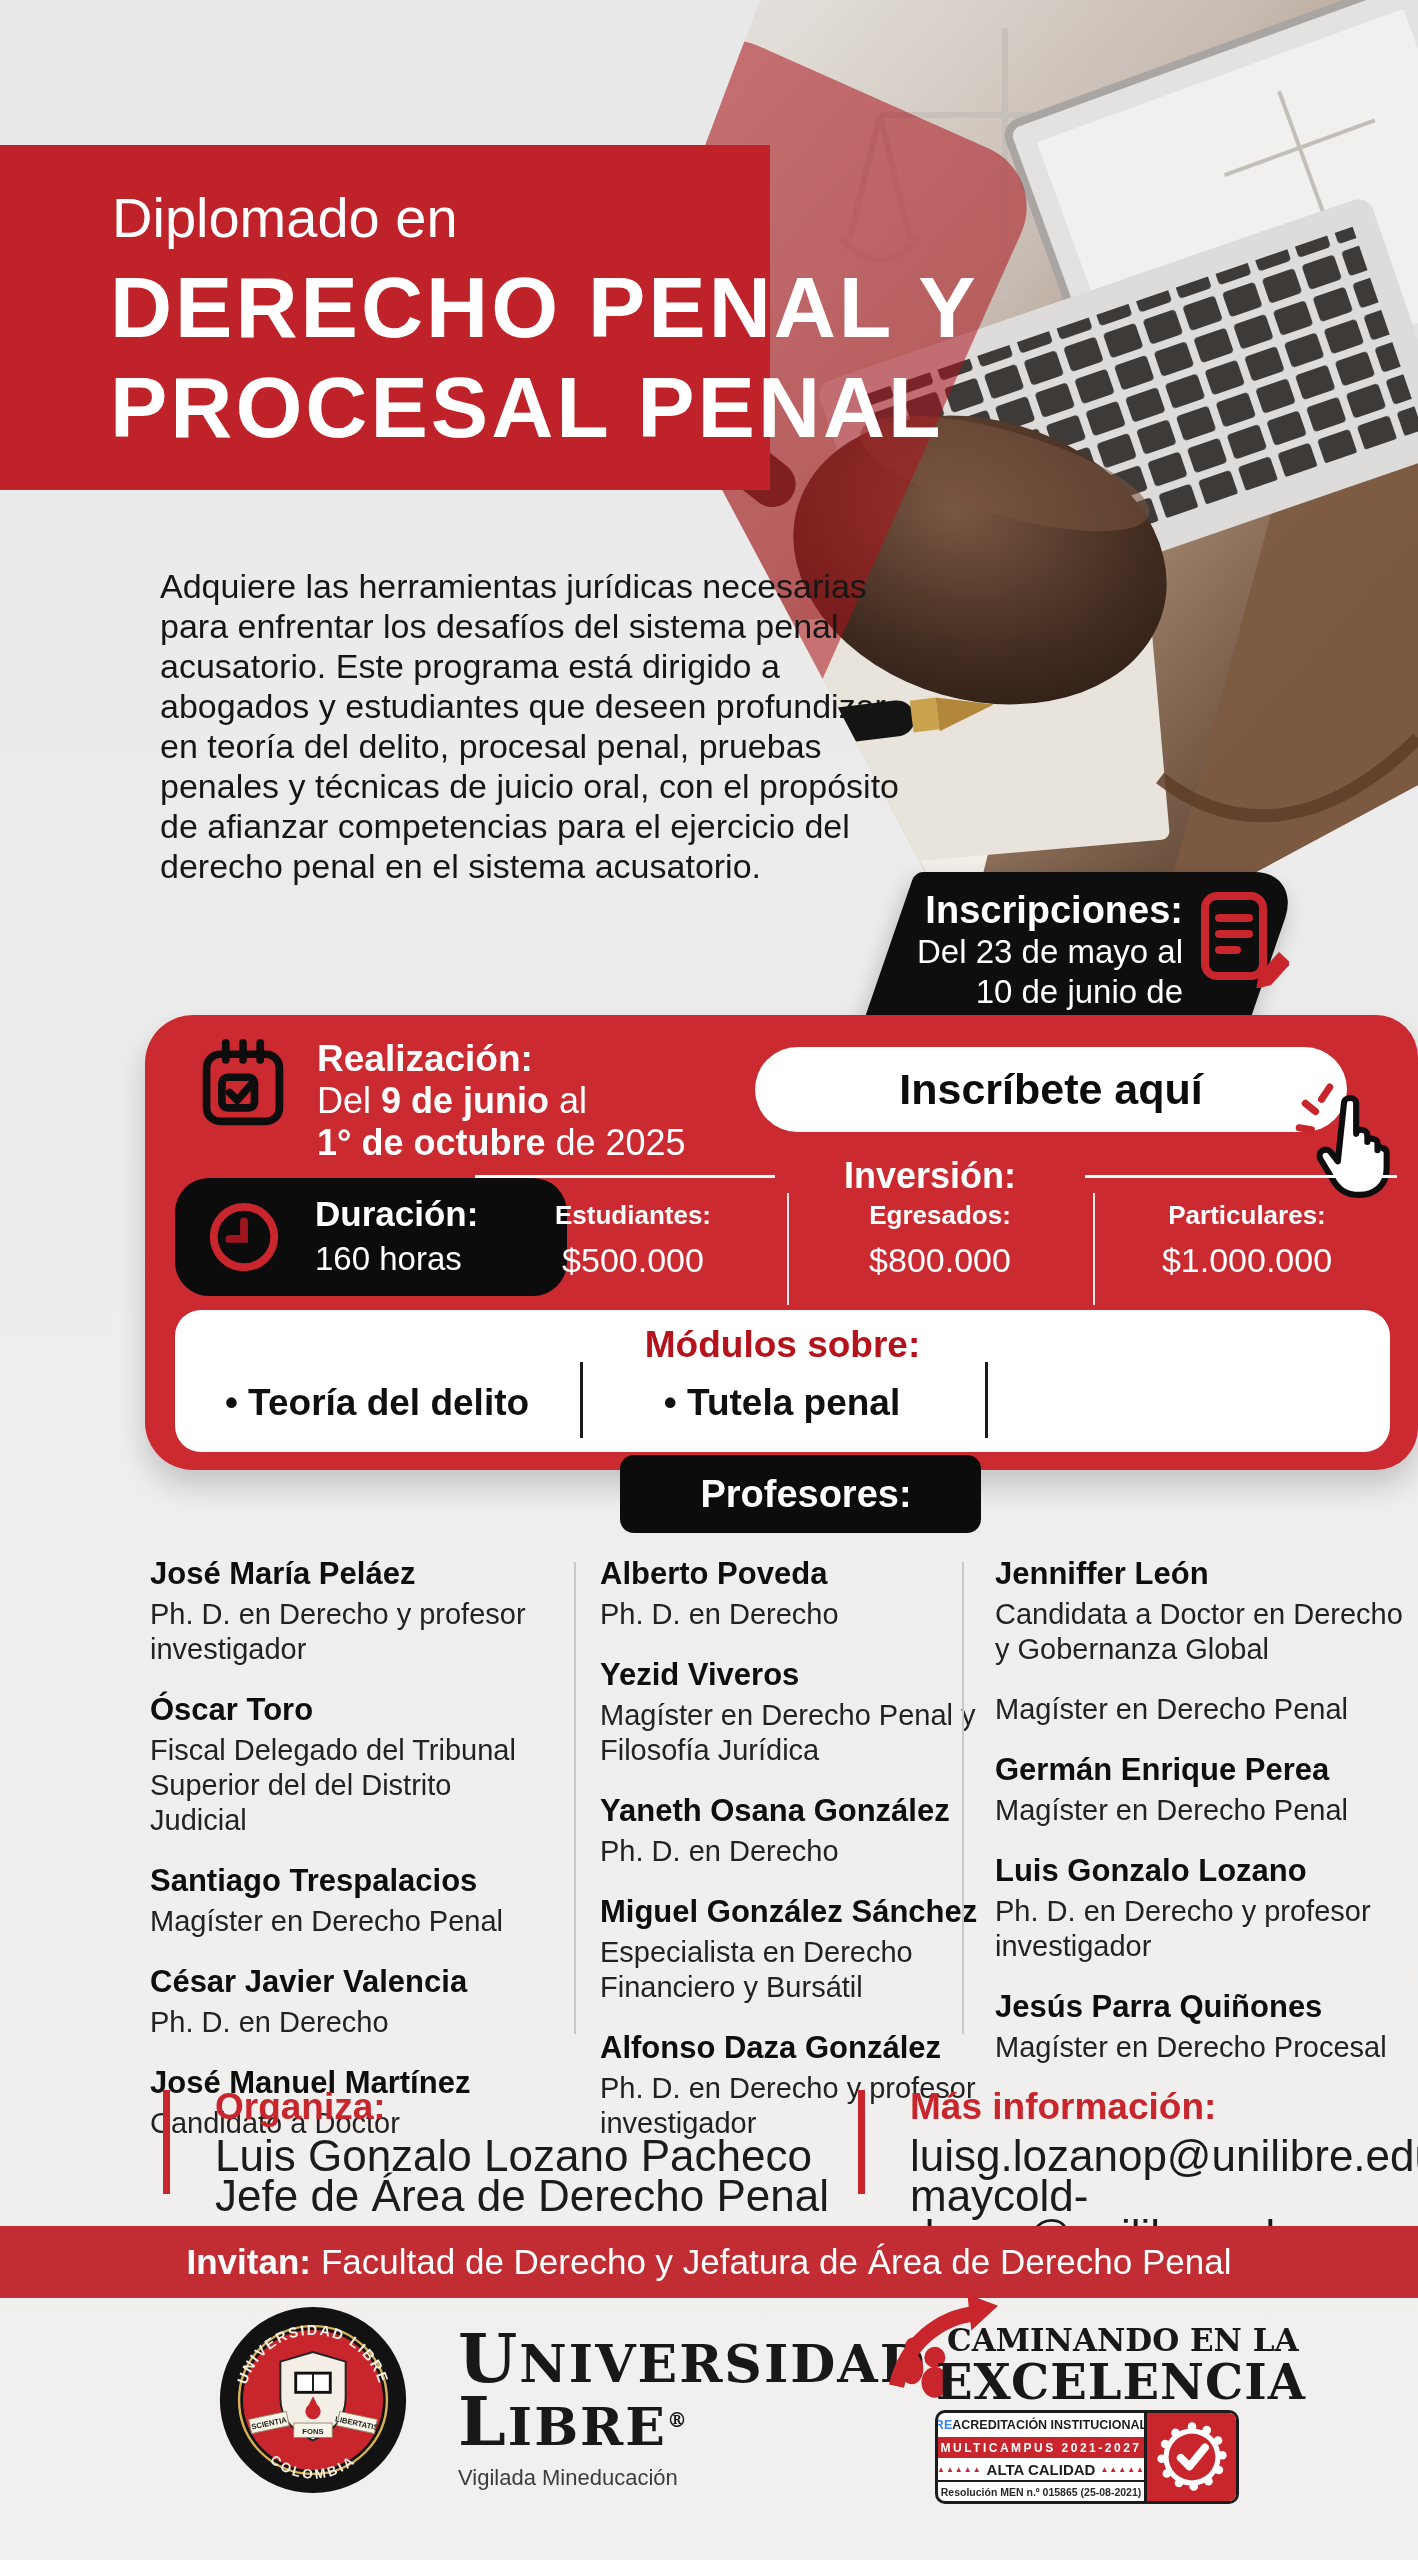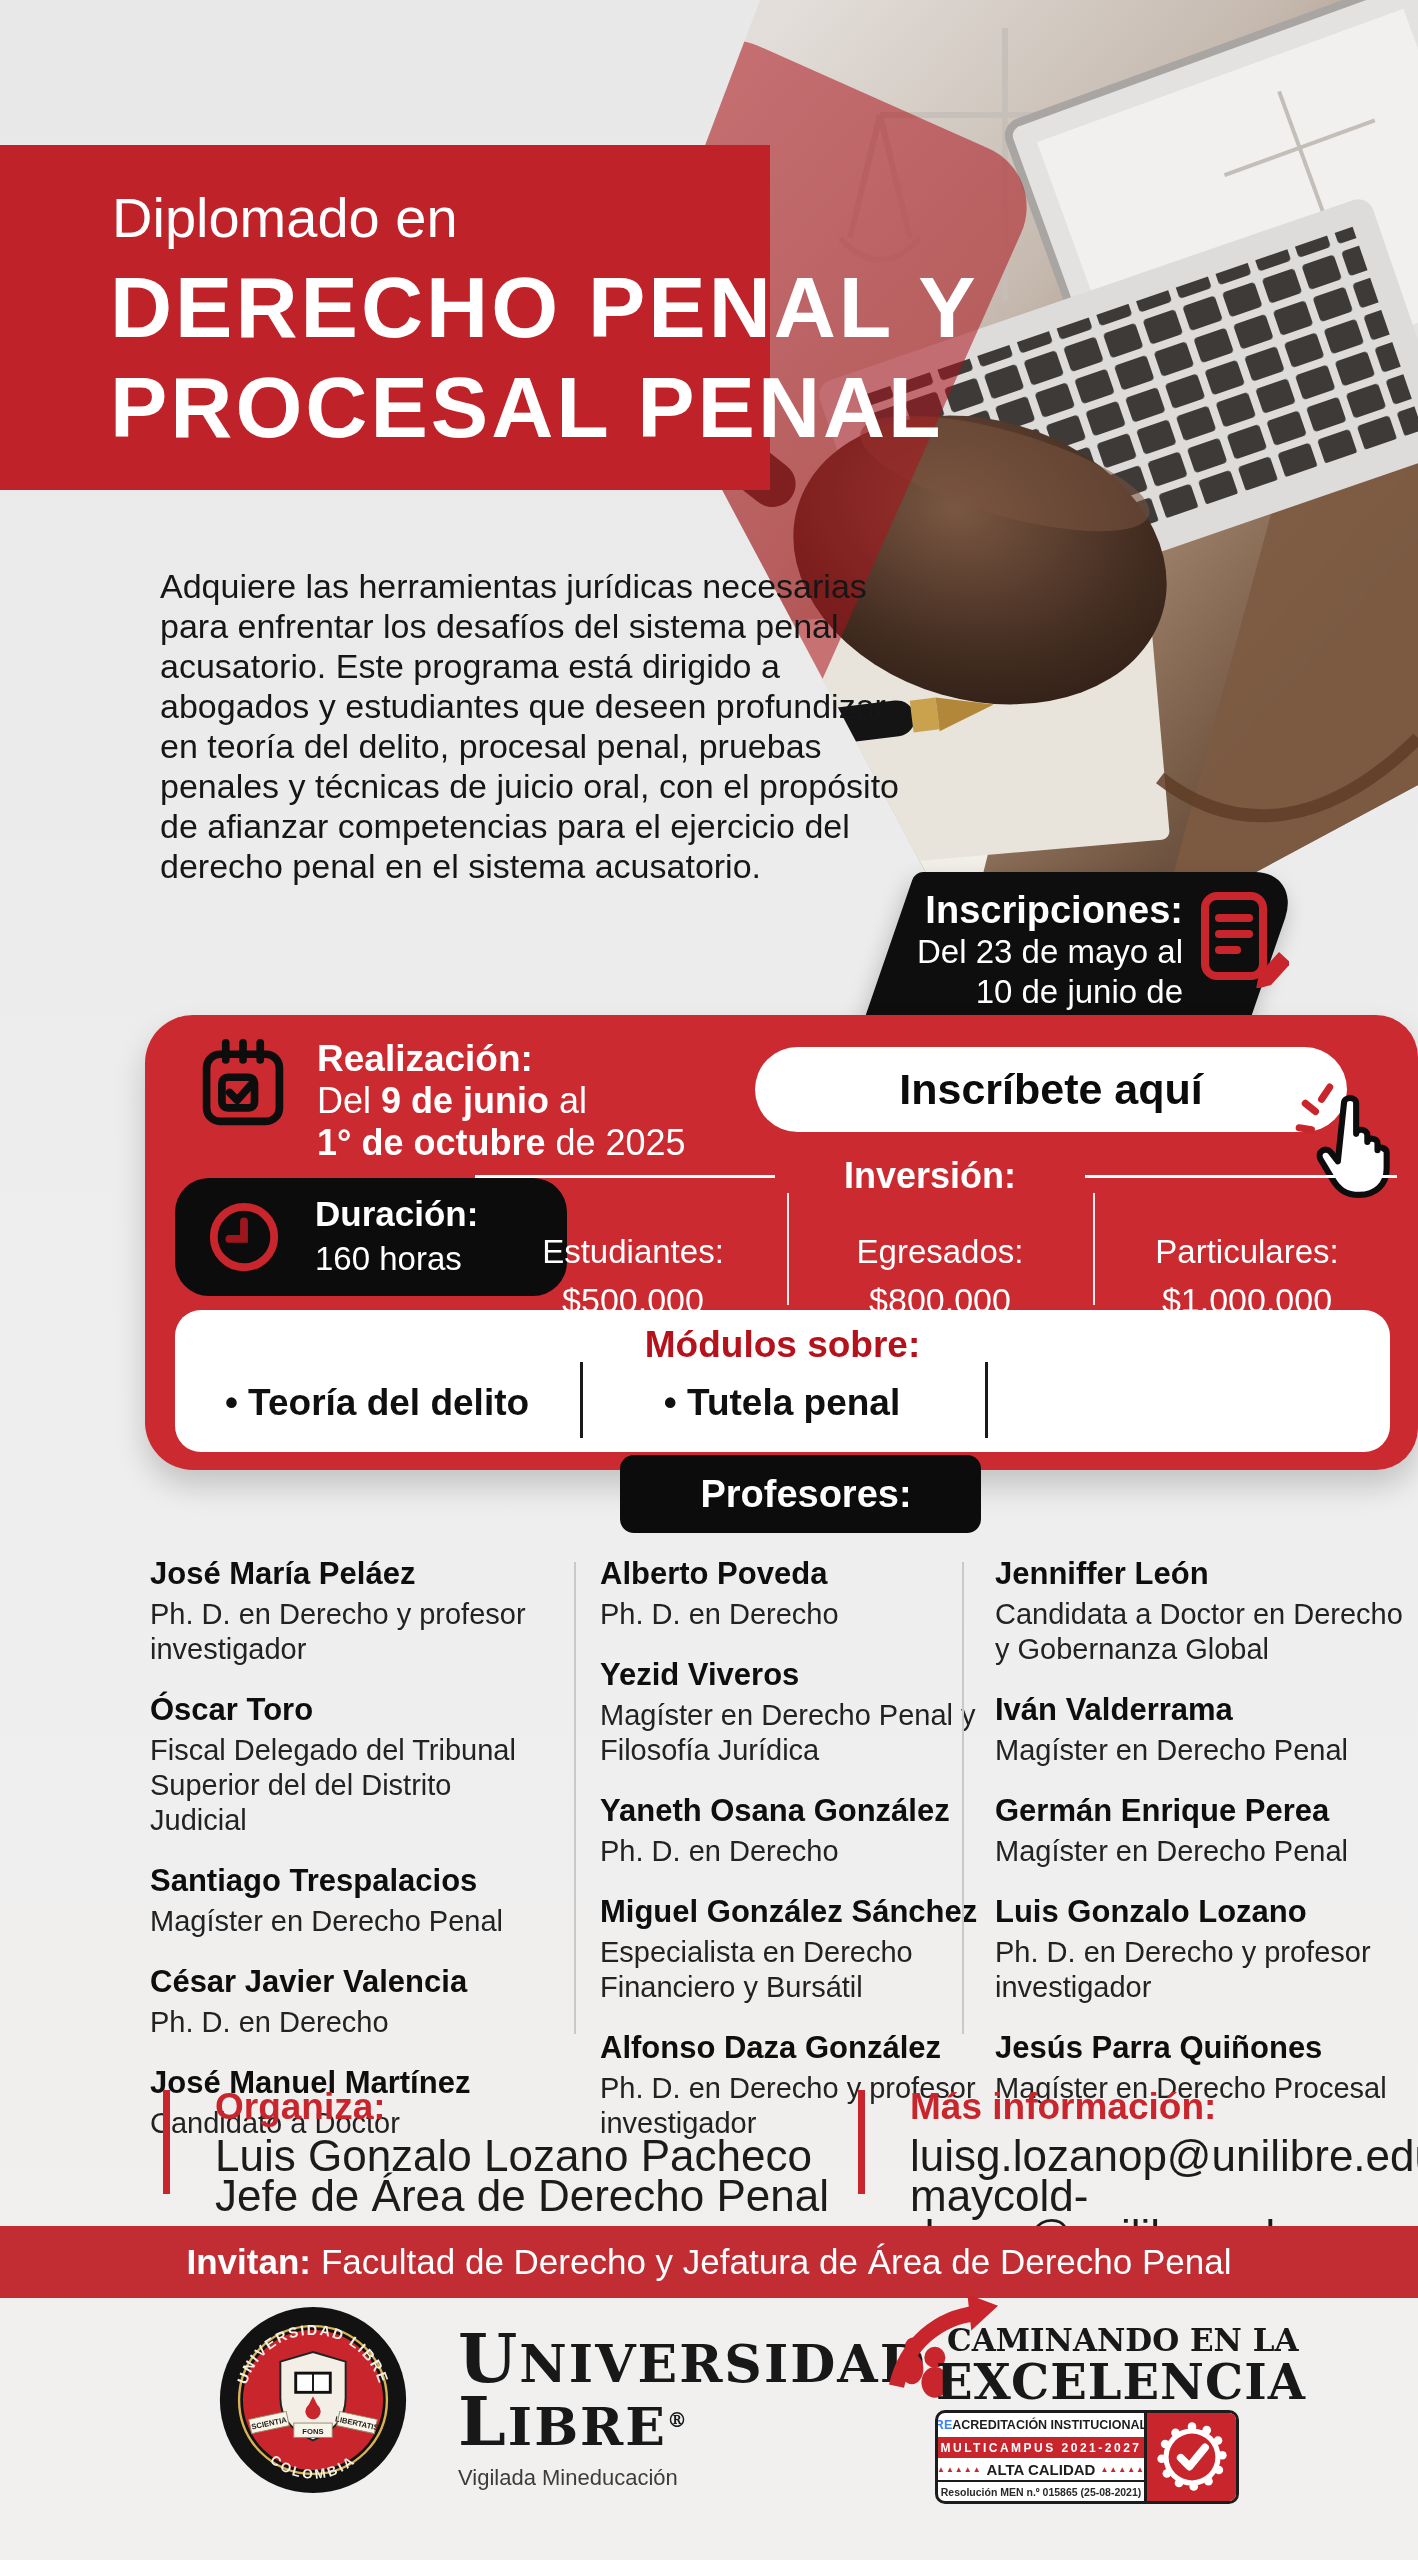--- a/index.html
+++ b/index.html
@@ -43,21 +43,21 @@
        display:flex;align-items:center;justify-content:center;font-size:43px;font-weight:700;color:#0c0c0c;
        cursor:pointer;}
   .hand{position:absolute;left:1146px;top:66px;}
   .inv-label{position:absolute;left:640px;top:140px;width:290px;text-align:center;font-size:36px;font-weight:700;color:#fff;}
   .inv-line{position:absolute;top:160px;height:3px;background:#ffffff;}
   .dur{position:absolute;left:30px;top:163px;width:392px;height:118px;background:#0c0c0c;border-radius:34px;}
   .dur-icon{position:absolute;left:30px;top:20px;}
   .dur-title{position:absolute;left:140px;top:16px;font-size:35px;font-weight:700;color:#fff;}
   .dur-value{position:absolute;left:140px;top:62px;font-size:33px;color:#fff;}
   .tier{position:absolute;top:185px;width:300px;text-align:center;color:#ffffff;}
-  .tier-label{font-size:33px;font-weight:400;margin-bottom:10px;margin-top:33px;}
+  .tier-label{font-size:26px;font-weight:700;margin-bottom:10px;}
   .tier-value{font-size:34px;}
   .tier-div{position:absolute;top:178px;width:2px;height:112px;background:rgba(255,255,255,.9);}
   .mods{position:absolute;left:30px;top:295px;width:1215px;height:142px;background:#ffffff;border-radius:26px;}
   .mods-title{position:absolute;left:0;top:14px;width:100%;text-align:center;font-size:37px;font-weight:700;color:#b5121c;}
   .mod-item{position:absolute;top:72px;width:360px;text-align:center;font-size:37px;font-weight:700;color:#101010;}
   .mod-div{position:absolute;top:52px;width:3px;height:76px;background:#1a1a1a;}
 
   
   .prof-tag{position:absolute;left:620px;top:1455px;width:350px;height:78px;background:#0c0c0c;border-radius:14px;
             display:flex;align-items:center;justify-content:center;font-size:38px;font-weight:700;color:#ffffff;padding-left:11px;}
@@ -328,21 +328,20 @@
         <div class="prof-role">Ph. D. en Derecho y profesor investigador</div>
       </div>
   </div>
   <div class="vdiv" style="left:962px;"></div>
   <div class="prof-col" style="left:995px;width:420px;">
     <div class="prof">
         <div class="prof-name">Jenniffer León</div>
         <div class="prof-role">Candidata a Doctor en Derecho y Gobernanza Global</div>
       </div>
     <div class="prof">
-        <div class="prof-name">Iván Valderrama</div>
         <div class="prof-role">Magíster en Derecho Penal</div>
       </div>
     <div class="prof">
         <div class="prof-name">Germán Enrique Perea</div>
         <div class="prof-role">Magíster en Derecho Penal</div>
       </div>
     <div class="prof">
         <div class="prof-name">Luis Gonzalo Lozano</div>
         <div class="prof-role">Ph. D. en Derecho y profesor investigador</div>
       </div>

